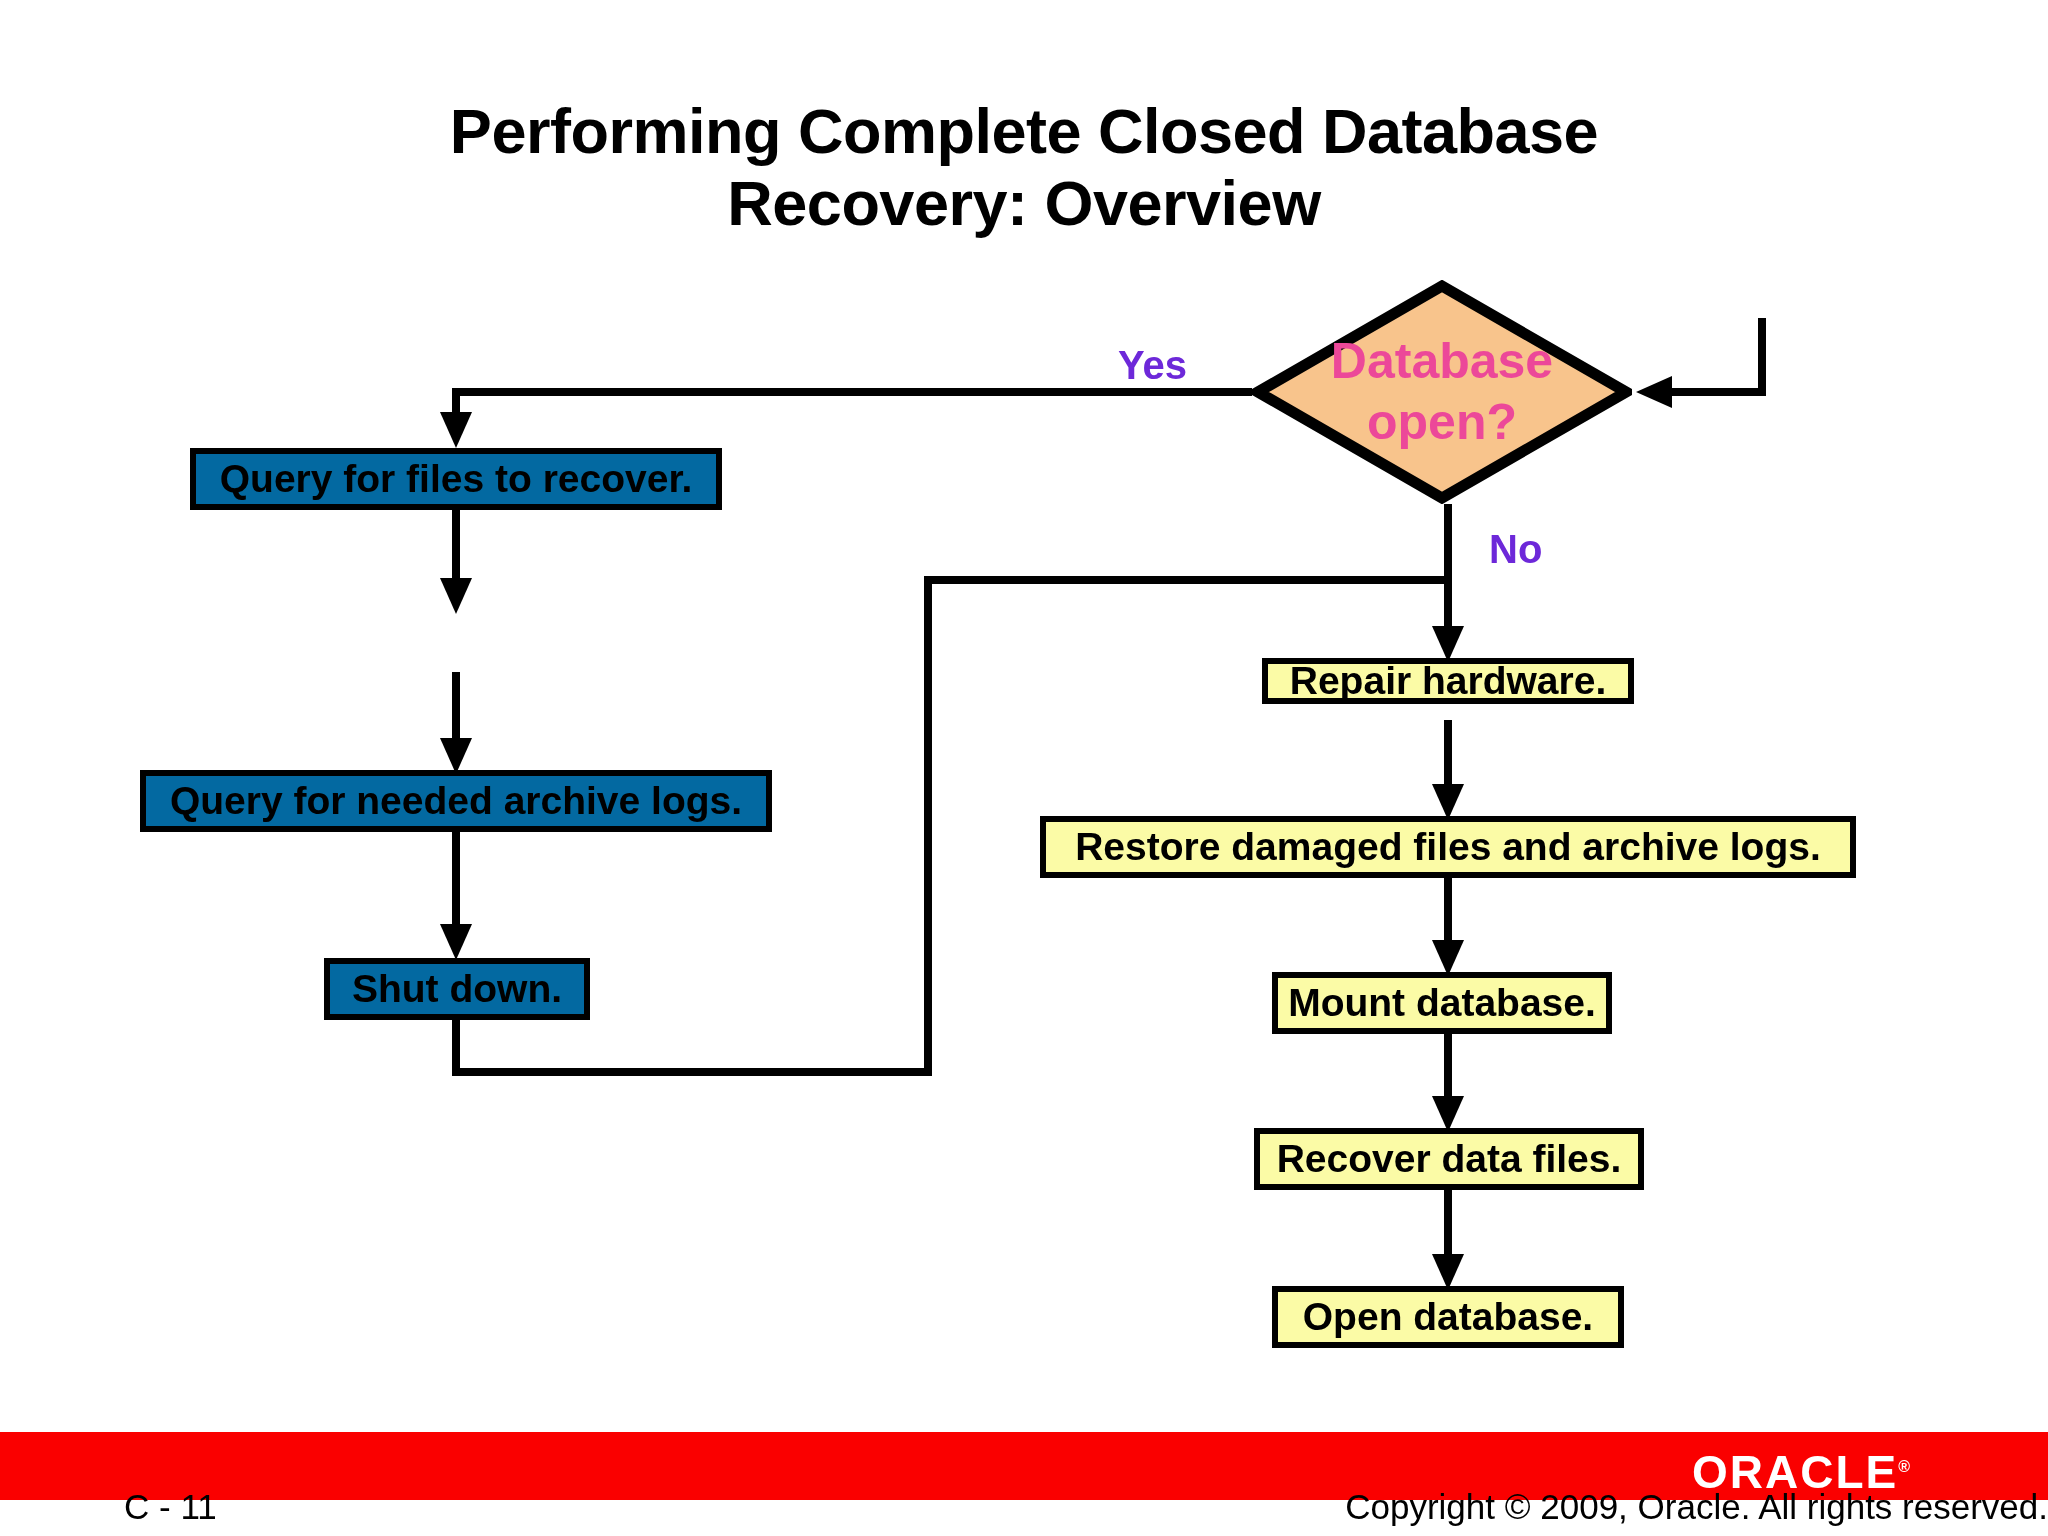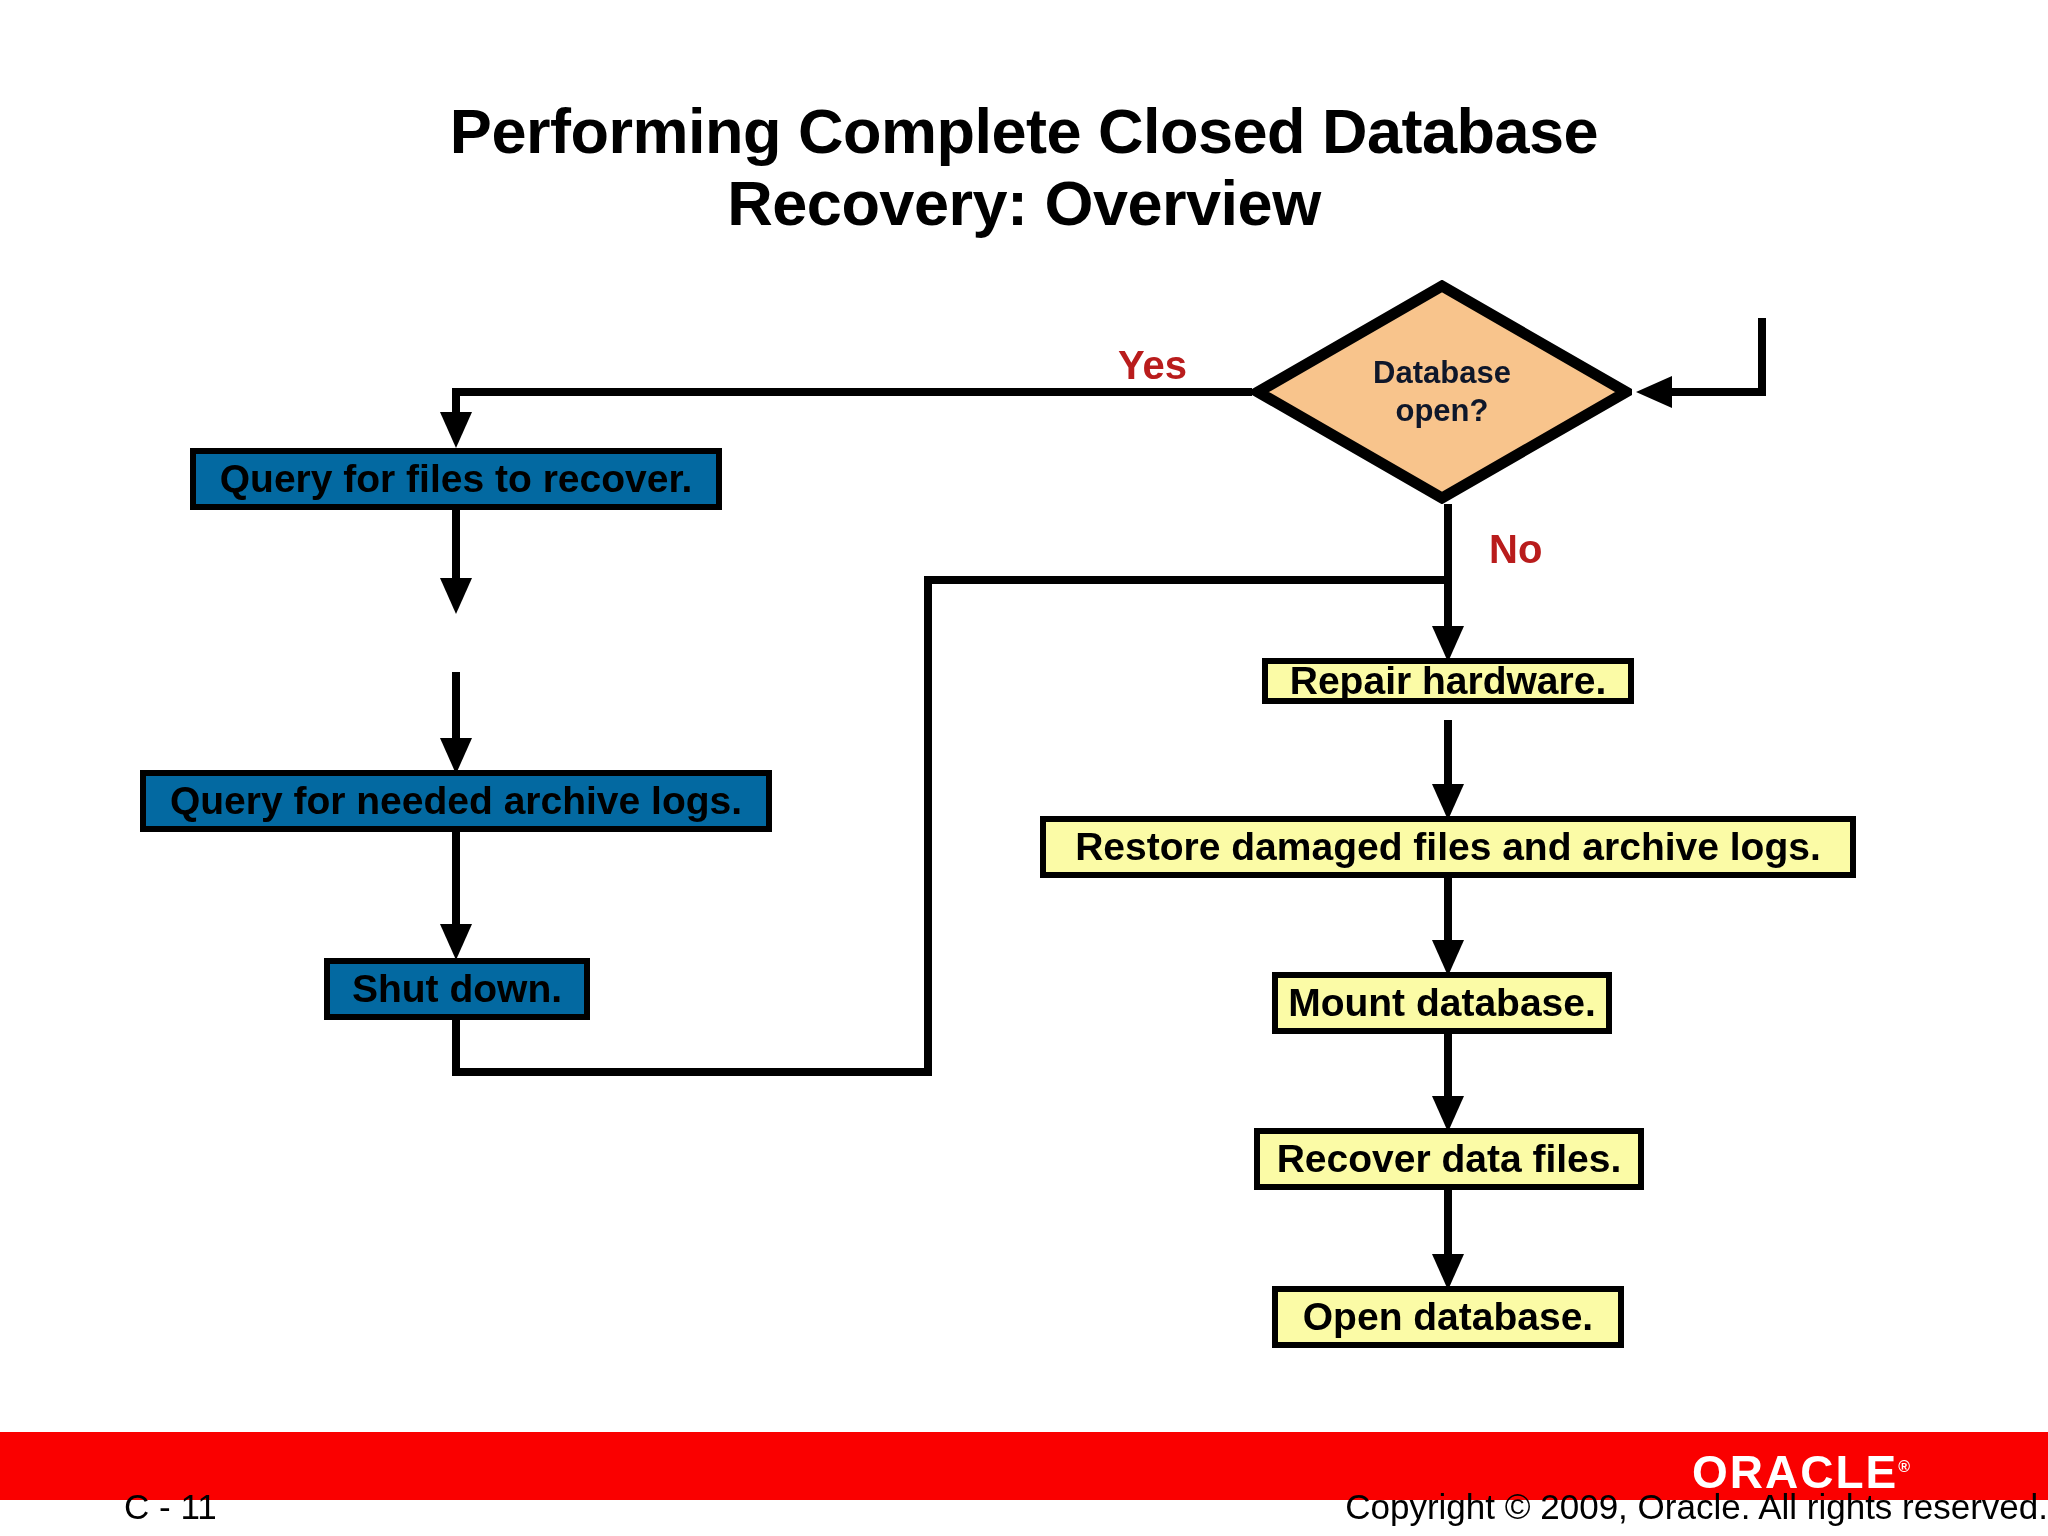--- a/index.html
+++ b/index.html
@@ -81,34 +81,34 @@
   #decision-label {
     position: absolute;
     left: 0; top: 0;
     width: 380px; height: 224px;
     display: flex;
     flex-direction: column;
     align-items: center;
     justify-content: center;
     font-family: "Liberation Sans", sans-serif;
     font-weight: bold;
-    font-size: 31px;
+    font-size: 50px;
     line-height: 1.22;
-    color: #0f172a;
+    color: #ec4899;
     text-align: center;
     white-space: pre-line;
   }
 
   
   .edge-label {
     position: absolute;
     font-family: "Liberation Sans", sans-serif;
     font-weight: bold;
     font-size: 40px;
-    color: #b91c1c;
+    color: #6d28d9;
     white-space: nowrap;
   }
   #label-yes { left: 1118px; top: 343px; }
   #label-no  { left: 1489px; top: 527px; }
 
   
   #footer-bar {
     position: absolute;
     left: 0;
     top: 1432px;

